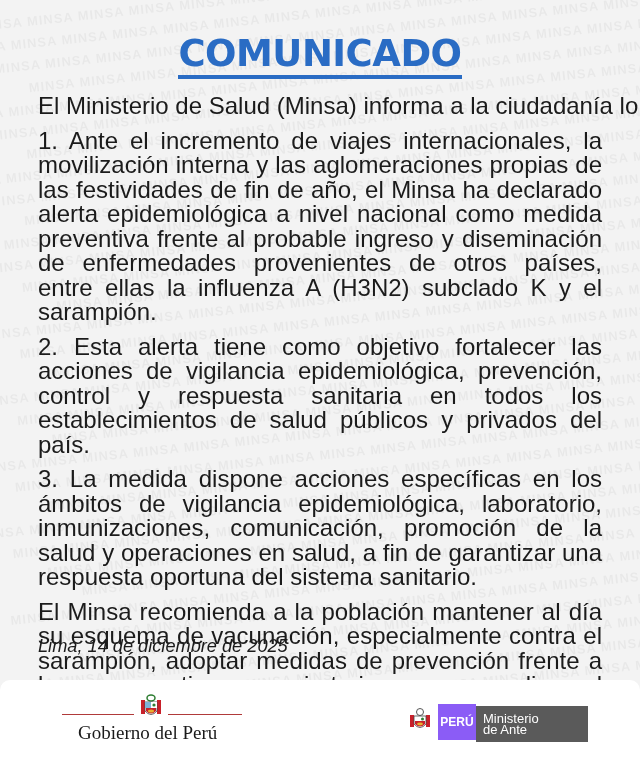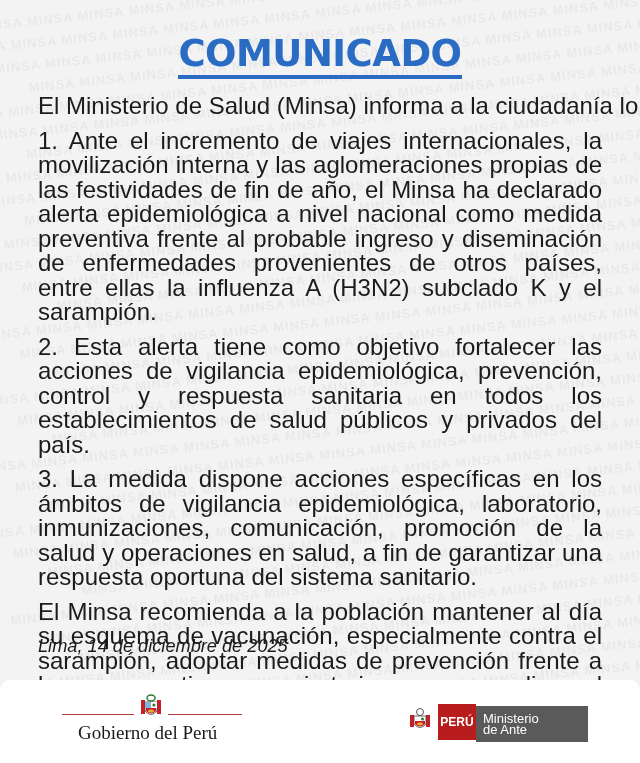--- a/index.html
+++ b/index.html
@@ -46,21 +46,21 @@
   .gob .line.l { left: 0; width: 72px; }
   .gob .line.r { left: 106px; width: 74px; }
   .gob .crest { position: absolute; left: 76px; top: 0; width: 26px; height: 28px; }
   .gob .label {
     position: absolute; left: 16px; top: 28px;
     font-family: "Liberation Serif", serif; font-size: 19px; color: #1a1a1a; white-space: nowrap;
   }
   .minsa { position: absolute; left: 408px; top: 24px; height: 34px; width: 182px; }
   .minsa .crest { position: absolute; left: 0; top: 4px; width: 24px; height: 26px; }
   .minsa .peru {
-    position: absolute; left: 30px; top: 0; width: 38px; height: 36px; background: #b91c1c;
+    position: absolute; left: 30px; top: 0; width: 38px; height: 36px; background: #8b5cf6;
     color: #fff; font-size: 12px; font-weight: bold; display: flex; align-items: center; justify-content: center;
   }
   .minsa .dept {
     position: absolute; left: 68px; top: 2px; width: 112px; height: 36px; background: #5a5a5a;
     color: #fff; font-size: 13px; line-height: 11px; padding: 7px 0 0 7px; box-sizing: border-box;
   }
 </style>
 </head>
 <body>
 

